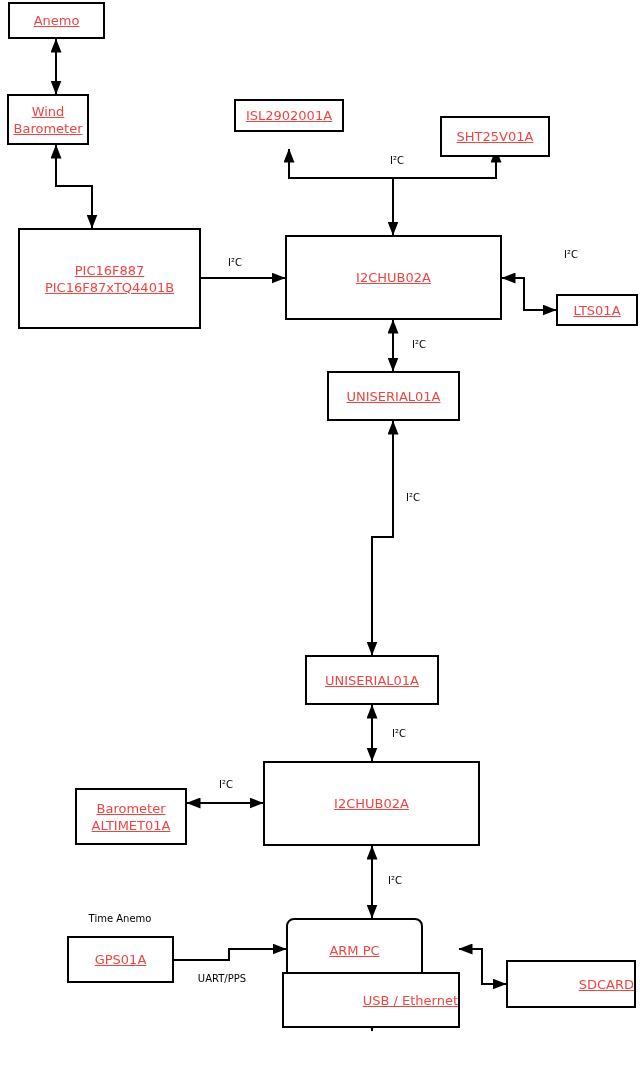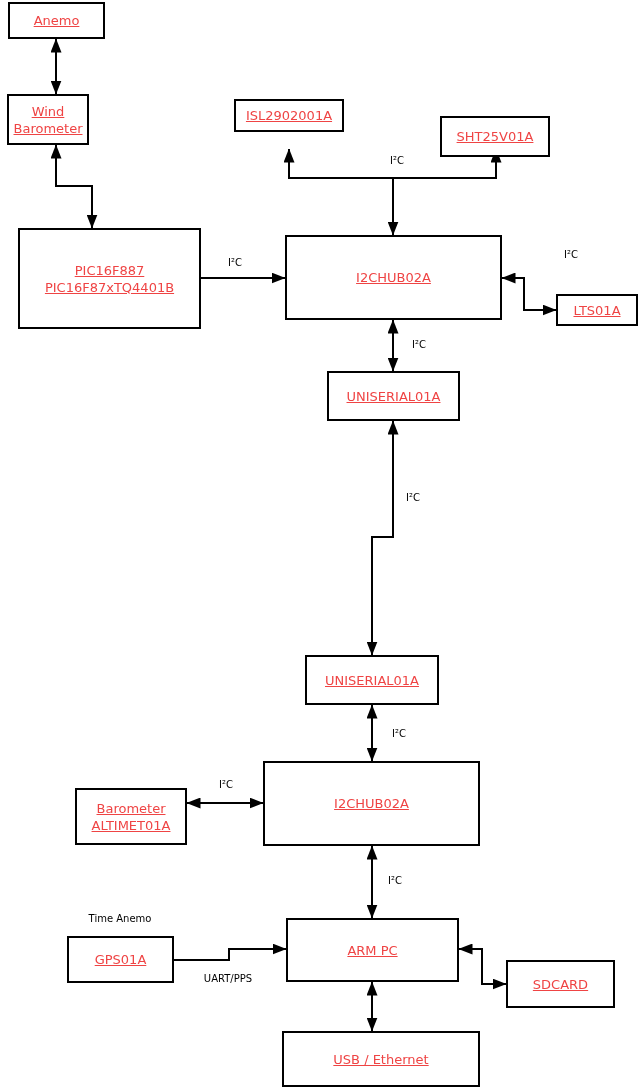--- a/index.html
+++ b/index.html
@@ -112,35 +112,35 @@
       <div class="node" style="left: 263px; top: 761px; width: 217px; height: 85px; border-color: rgb(0, 0, 0); background: rgb(255, 255, 255);">
         <div class="node-line">I2CHUB02A</div>
       </div>
       <div class="node" style="left: 75px; top: 788px; width: 112px; height: 57px; border-color: rgb(0, 0, 0); background: rgb(255, 255, 255);">
         <div class="node-line">Barometer</div>
         <div class="node-line">ALTIMET01A</div>
       </div>
       <div class="node" style="left: 67px; top: 936px; width: 107px; height: 47px; border-color: rgb(0, 0, 0); background: rgb(255, 255, 255); align-items: center;">
         <div class="node-line">GPS01A</div>
       </div>
-      <div class="node" style="left: 286px; top: 918px; width: 173px; height: 64px; border-color: rgb(0, 0, 0); background: rgb(255, 255, 255);">
+      <div class="node" style="left: 286px; top: 918px; width: 137px; height: 64px; border-color: rgb(0, 0, 0); background: rgb(255, 255, 255); border-radius: 8px;">
         <div class="node-line">ARM PC</div>
       </div>
-      <div class="node" style="left: 506px; top: 960px; width: 109px; height: 48px; border-color: rgb(0, 0, 0); background: rgb(255, 255, 255);">
+      <div class="node" style="left: 506px; top: 960px; width: 130px; height: 48px; border-color: rgb(0, 0, 0); background: rgb(255, 255, 255); align-items: flex-end;">
         <div class="node-line">SDCARD</div>
       </div>
-      <div class="node" style="left: 282px; top: 1031px; width: 198px; height: 56px; border-color: rgb(0, 0, 0); background: rgb(255, 255, 255);">
+      <div class="node" style="left: 282px; top: 972px; width: 178px; height: 56px; border-color: rgb(0, 0, 0); background: rgb(255, 255, 255); align-items: flex-end;">
         <div class="node-line">USB / Ethernet</div>
       </div>
     </div>
   <div id="labels-layer">
       <div class="float-label" style="left: 235px; top: 262px;">I²C</div>
       <div class="float-label" style="left: 397px; top: 160px;">I²C</div>
       <div class="float-label" style="left: 571px; top: 254px;">I²C</div>
       <div class="float-label" style="left: 419px; top: 344px;">I²C</div>
       <div class="float-label" style="left: 413px; top: 497px;">I²C</div>
       <div class="float-label" style="left: 399px; top: 733px;">I²C</div>
       <div class="float-label" style="left: 226px; top: 784px;">I²C</div>
       <div class="float-label" style="left: 395px; top: 880px;">I²C</div>
       <div class="float-label" style="left: 120px; top: 918px;">Time Anemo</div>
-      <div class="float-label" style="left: 228px; top: 978px;">UART/PPS</div>
+      <div class="float-label" style="left: 222px; top: 978px;">UART/PPS</div>
     </div>
 </div>
 
 </body></html>

